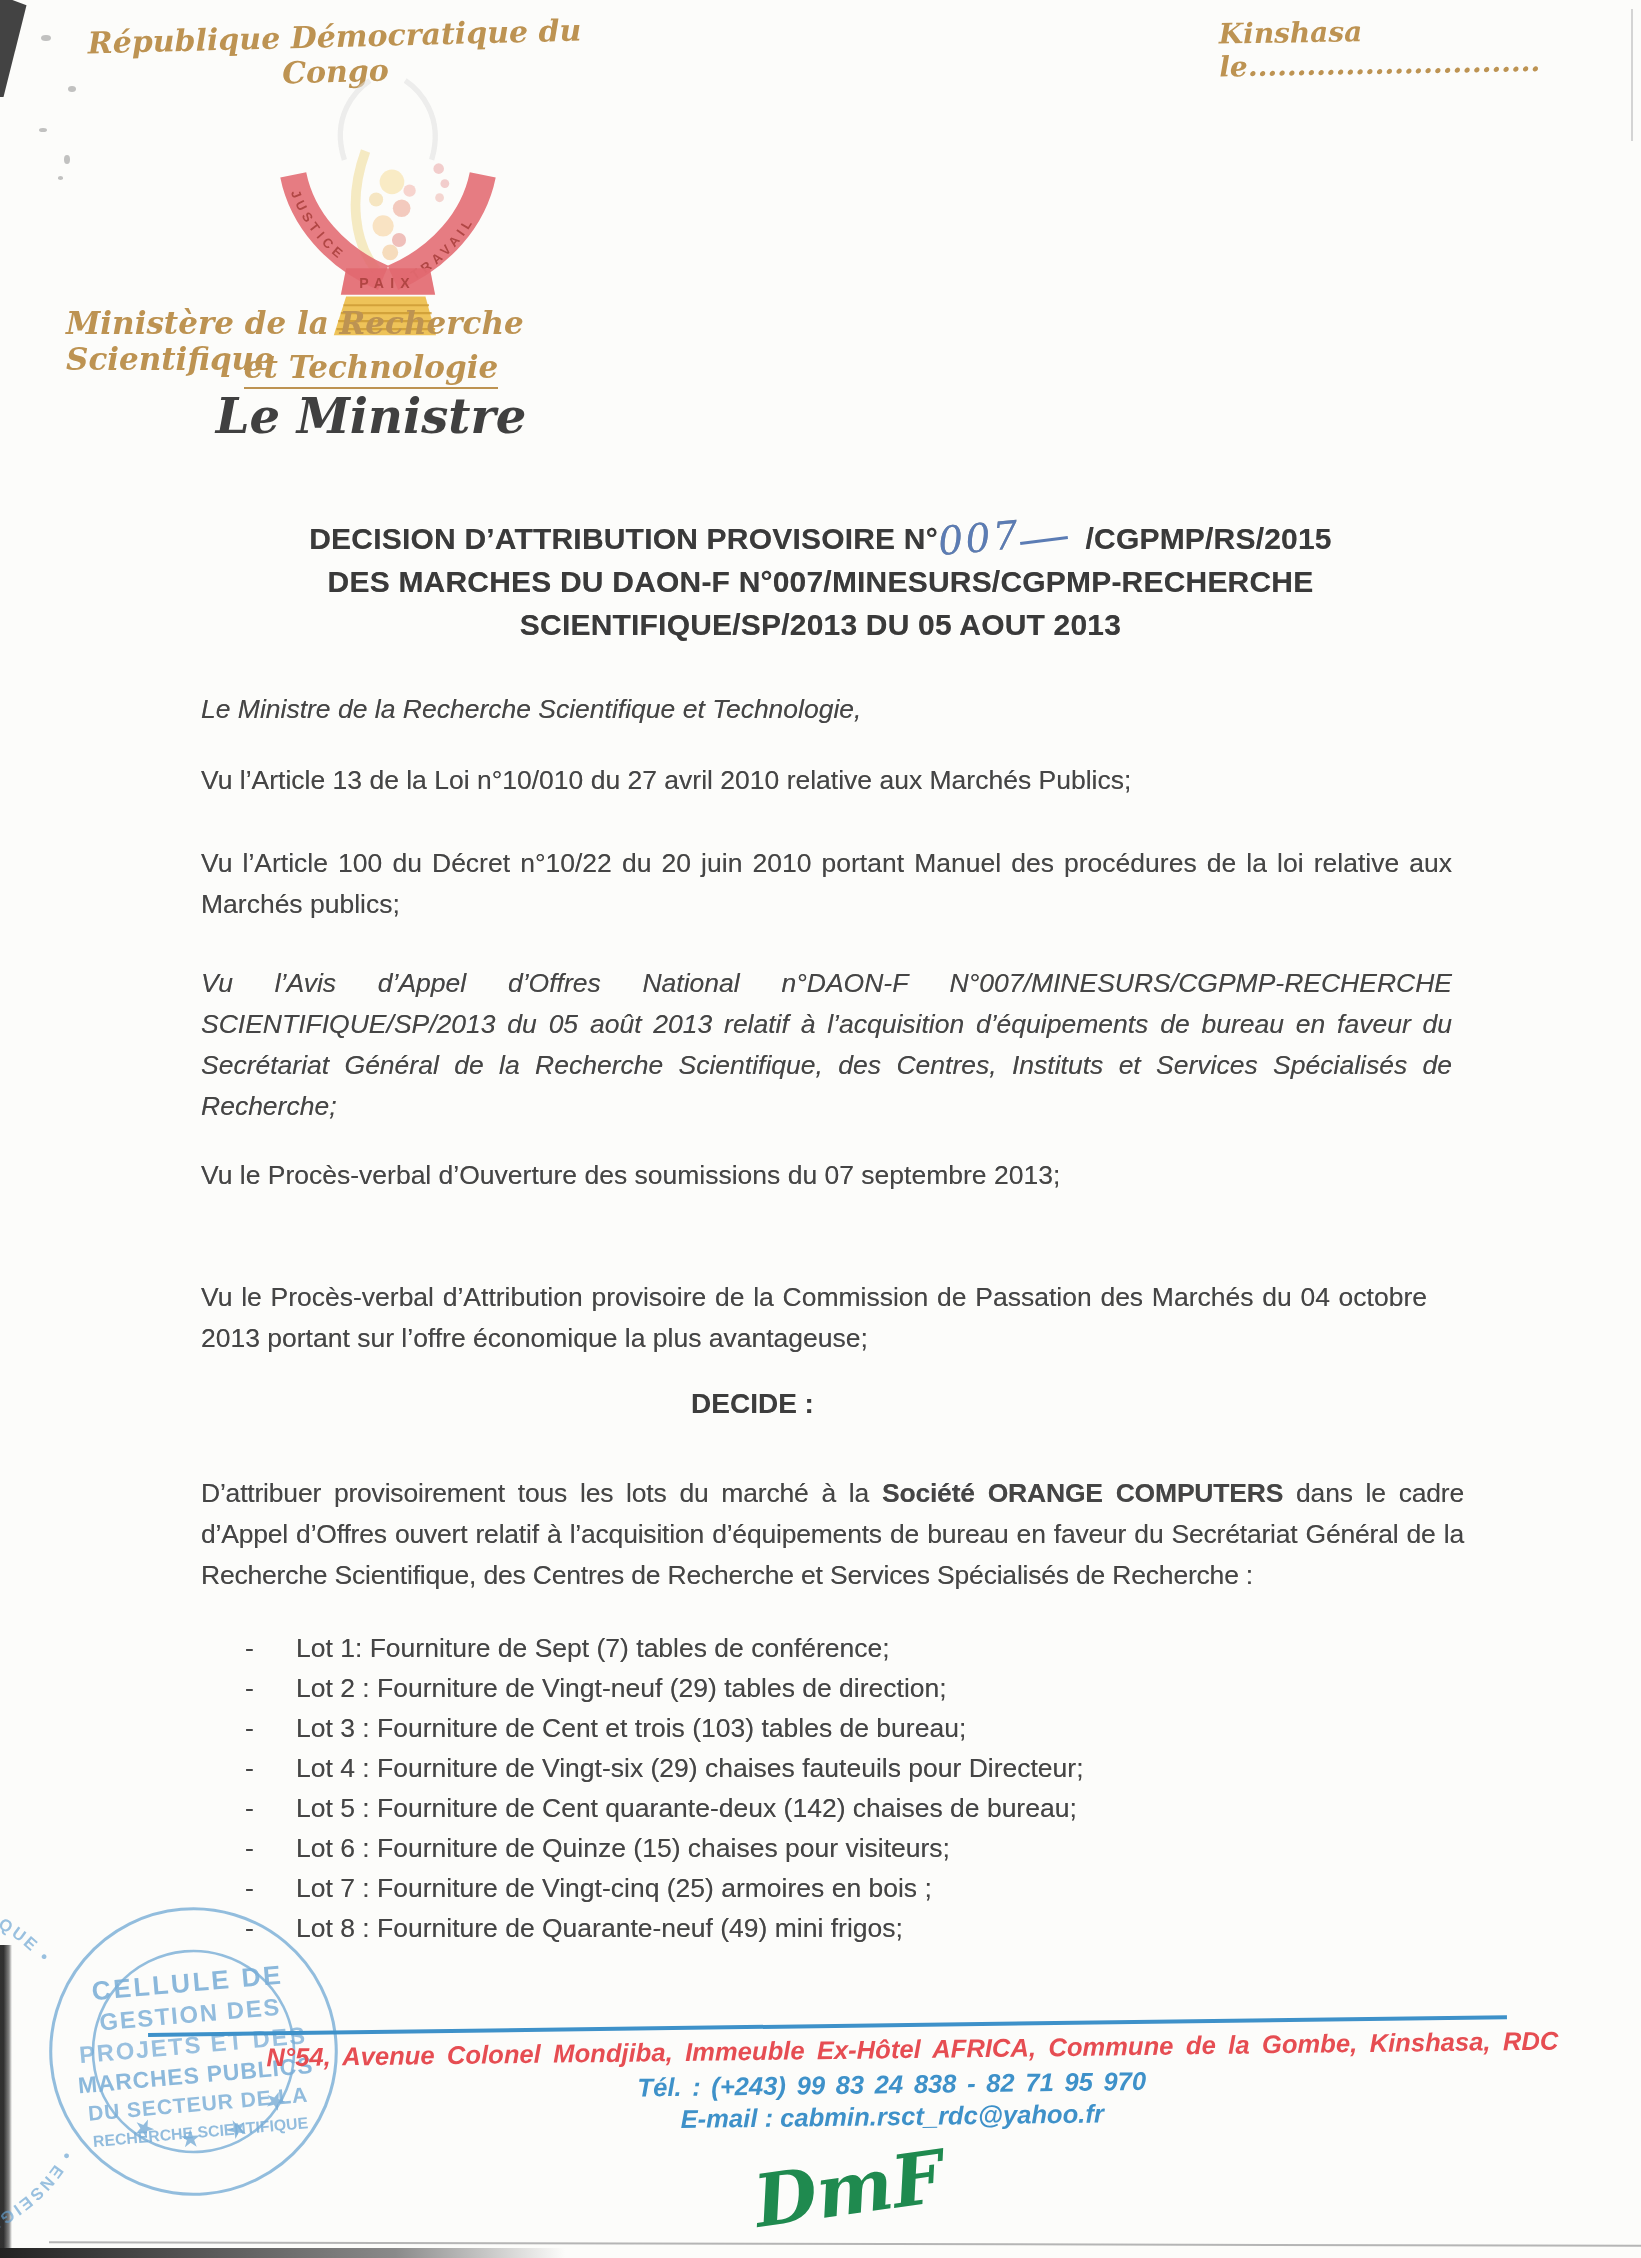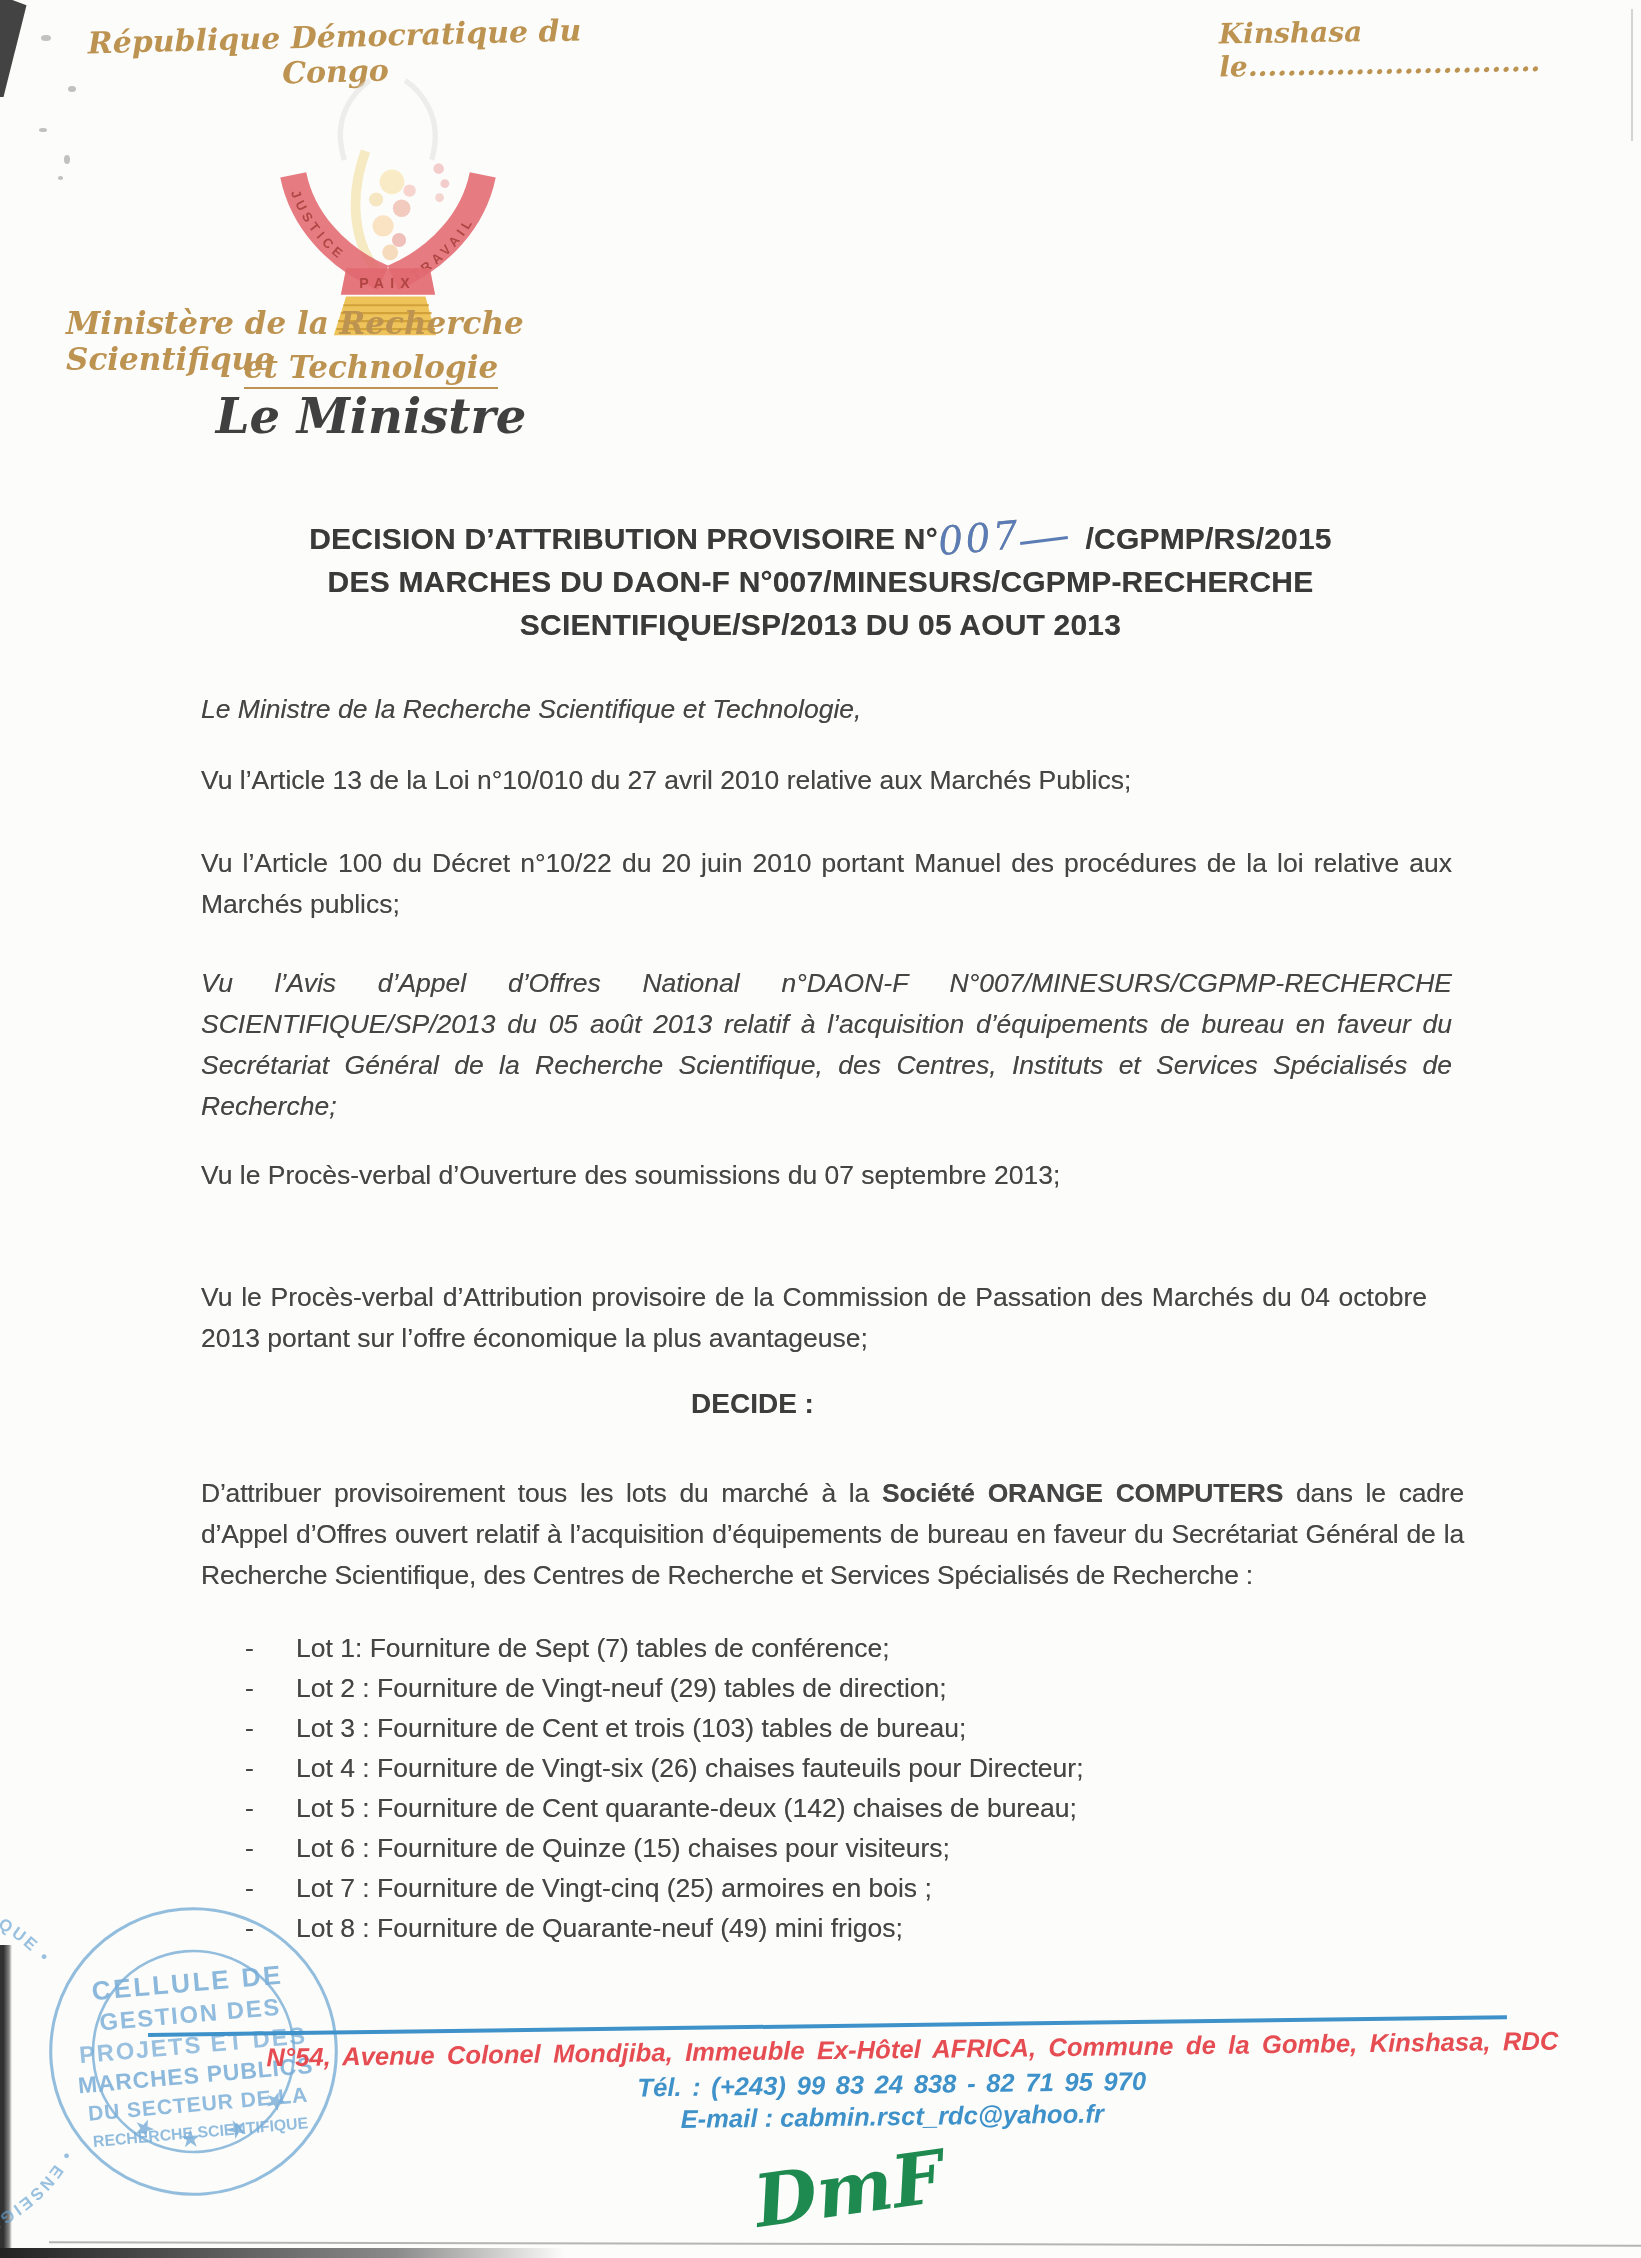--- a/index.html
+++ b/index.html
@@ -138,21 +138,21 @@
   <div class="decide">DECIDE :</div>
 
   <div class="para" style="top:1473px;width:1263px;letter-spacing:-0.2px;">
     <span>D’attribuer provisoirement tous les lots du marché à la </span><b>Société ORANGE COMPUTERS</b><span> dans le cadre d’Appel d’Offres ouvert relatif à l’acquisition d’équipements de bureau en faveur du Secrétariat Général de la Recherche Scientifique, des Centres de Recherche et Services Spécialisés de Recherche :</span>
   </div>
 
   <div class="lots">
     <div class="lot"><span class="dash">-</span><span>Lot 1: Fourniture de Sept (7) tables de conférence;</span></div>
     <div class="lot"><span class="dash">-</span><span>Lot 2 : Fourniture de Vingt-neuf (29) tables de direction;</span></div>
     <div class="lot"><span class="dash">-</span><span>Lot 3 : Fourniture de Cent et trois (103) tables de bureau;</span></div>
-    <div class="lot"><span class="dash">-</span><span>Lot 4 : Fourniture de Vingt-six (26) chaises fauteuils pour Directeur;</span></div>
+    <div class="lot"><span class="dash">-</span><span>Lot 4 : Fourniture de Vingt-six (29) chaises fauteuils pour Directeur;</span></div>
     <div class="lot"><span class="dash">-</span><span>Lot 5 : Fourniture de Cent quarante-deux (142) chaises de bureau;</span></div>
     <div class="lot"><span class="dash">-</span><span>Lot 6 : Fourniture de Quinze (15) chaises pour visiteurs;</span></div>
     <div class="lot"><span class="dash">-</span><span>Lot 7 : Fourniture de Vingt-cinq (25) armoires en bois ;</span></div>
     <div class="lot"><span class="dash">-</span><span>Lot 8 : Fourniture de Quarante-neuf (49) mini frigos;</span></div>
   </div>
 
   <svg class="stamp" width="423" height="423" viewBox="0 0 480 480">
     <g transform="rotate(-5 240 240)" fill="#66a2d2">
       <circle cx="240" cy="240" r="162" fill="none" stroke="#66a2d2" stroke-width="3.5" opacity="0.8"></circle>
       <circle cx="240" cy="240" r="114" fill="none" stroke="#66a2d2" stroke-width="3" opacity="0.8"></circle>

